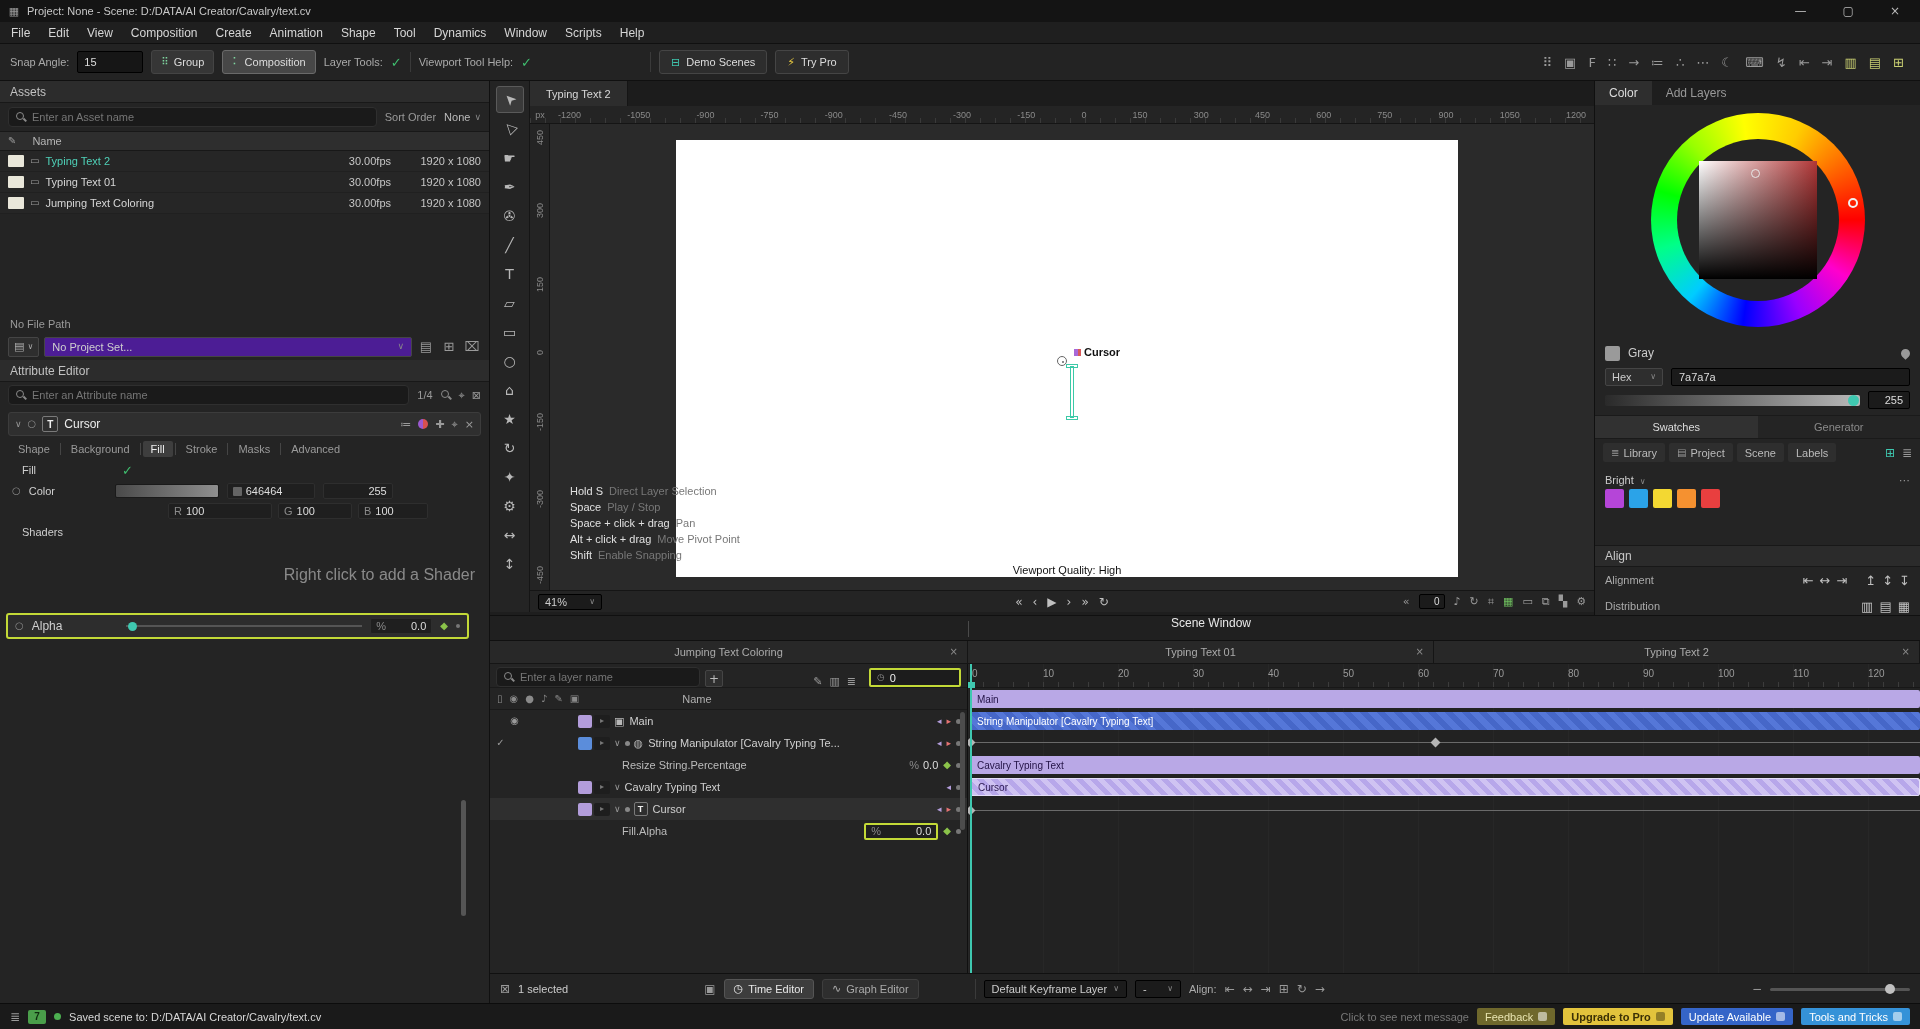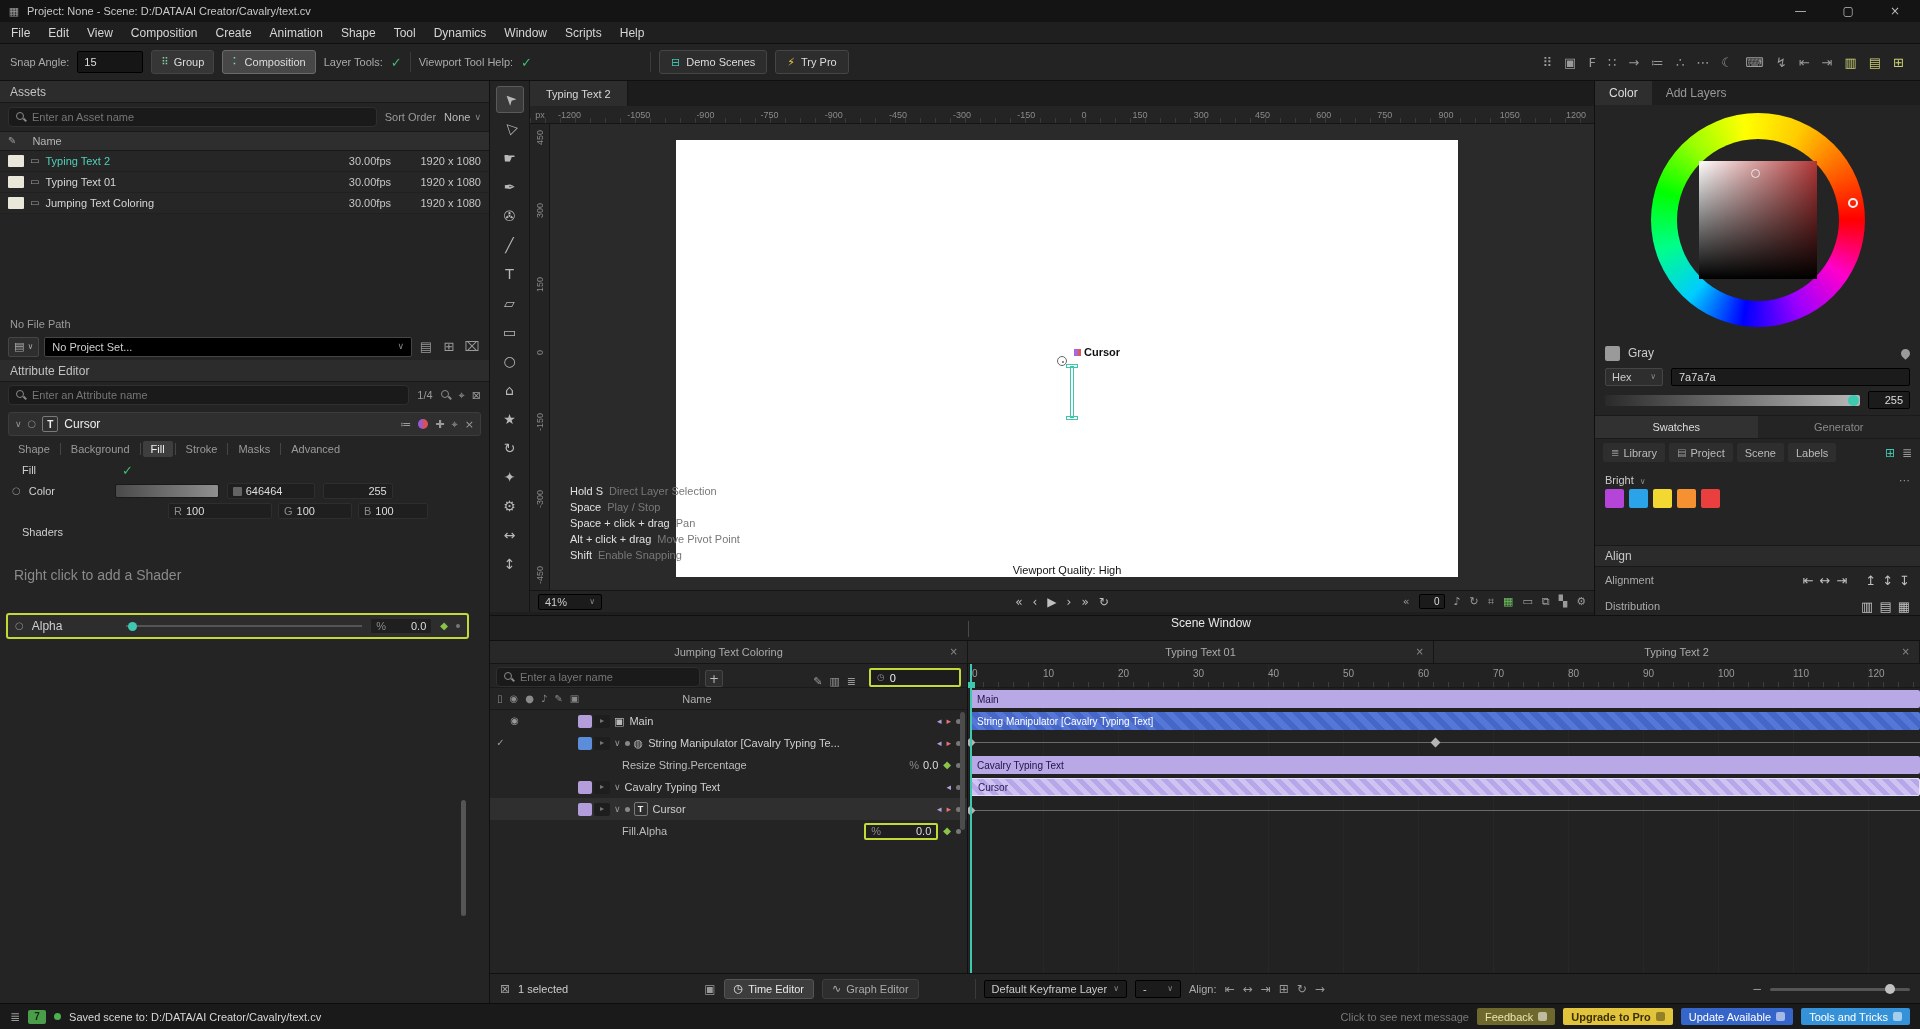--- a/index.html
+++ b/index.html
@@ -55,21 +55,21 @@
   .thumb { width:16px; height:12px; background:#e9e7da; border-radius:1px; flex:none; }
   .film-ico { color:#9a9a9a; font-size:10px; }
   .asset-name { flex:1; color:#d6d6d6; }
   .asset-name.teal-text { color:#4fd1b8; }
   .asset-fps { width:64px; text-align:right; color:#c6c6c6; }
   .asset-size { width:84px; text-align:right; color:#c6c6c6; }
   .assets-spacer { flex:1; }
   .nofile { padding:3px 10px; color:#9a9a9a; font-size:11px; flex:none; }
   .project-row { height:27px; display:flex; align-items:center; gap:5px; padding:0 8px; flex:none; }
   .proj-btn { height:20px; background:#2e2e2e; border:1px solid #454545; border-radius:2px; display:flex; align-items:center; gap:3px; padding:0 5px; color:#aaa; font-size:11px; }
-  .proj-select { flex:1; height:20px; background:#000000; border:1px solid #454545; border-radius:2px; display:flex; align-items:center; padding:0 7px; color:#cfcfcf; font-size:11px; }
+  .proj-select { flex:1; height:20px; background:#4c1d95; border:1px solid #454545; border-radius:2px; display:flex; align-items:center; padding:0 7px; color:#cfcfcf; font-size:11px; }
   .proj-select .ico { margin-left:auto; font-size:9px; color:#888; }
   .flat-ico { color:#9a9a9a; font-size:13px; width:18px; text-align:center; }
 
   .attr-section { flex:1; display:flex; flex-direction:column; position:relative; }
   .attr-search-extra { display:flex; align-items:center; gap:7px; color:#9a9a9a; font-size:11px; }
   .attr-item-row { margin:4px 8px 2px 8px; height:24px; background:#2f2f2f; border:1px solid #3c3c3c; border-radius:3px; display:flex; align-items:center; gap:6px; padding:0 6px; flex:none; }
   .chev { color:#999; font-size:9px; }
   .circ { color:#8a8a8a; font-size:10px; }
   .type-box { width:16px; height:16px; border:1px solid #7a7a7a; border-radius:2px; color:#eee; font-size:10px; font-weight:bold; display:flex; align-items:center; justify-content:center; }
   .attr-item-name { color:#eee; font-size:12px; }
@@ -78,21 +78,21 @@
   .attr-tabs { height:21px; display:flex; align-items:center; gap:2px; padding:0 10px; font-size:11px; color:#9a9a9a; flex:none; }
   .attr-tab { padding:2px 8px; border-radius:2px; }
   .attr-tab.active { background:#3e3e3e; color:#eee; }
   .vdiv { width:1px; height:12px; background:#454545; }
   .attr-row { height:22px; display:flex; align-items:center; gap:8px; padding:0 12px; font-size:11px; flex:none; }
   .attr-label { color:#cfcfcf; width:92px; }
   .val-box { height:16px; background:#1f1f1f; border:1px solid #2e2e2e; border-radius:2px; display:flex; align-items:center; gap:4px; padding:0 5px; font-size:11px; color:#ddd; }
   .grad-bar { width:104px; height:14px; border:1px solid #1a1a1a; background:linear-gradient(90deg,#4a4a4a,#8f8f8f); border-radius:2px; }
   .chip { width:9px; height:9px; border-radius:1px; }
   .grey-letter { color:#8a8a8a; }
-  .shader-area { height:64px; margin:0 14px; display:flex; align-items:center; justify-content:flex-start; color:#8a8a8a; font-size:14px; flex:none; }
+  .shader-area { height:64px; margin:0 14px; display:flex; align-items:center; justify-content:flex-end; color:#8a8a8a; font-size:16px; flex:none; }
   .alpha-row { margin:6px 20px 0 6px; height:26px; border:2px solid #c3d937; border-radius:3px; background:#2d2d2d; display:flex; align-items:center; gap:8px; padding:0 7px; flex:none; }
   .alpha-row .attr-label { width:86px; }
   .slider { flex:1; position:relative; height:12px; }
   .slider::before { content:""; position:absolute; left:0; right:0; top:5px; height:2px; background:#555; }
   .slider .handle { position:absolute; left:2px; top:1.5px; width:9px; height:9px; border-radius:50%; background:#3fc8b0; }
   .green-dia { color:#8bc34a; font-size:10px; }
   .tiny-dot { width:4px; height:4px; border-radius:50%; background:#777; }
   .attr-scrollbar { position:absolute; right:23px; top:440px; width:5px; height:116px; background:#555; border-radius:3px; }
 
   

